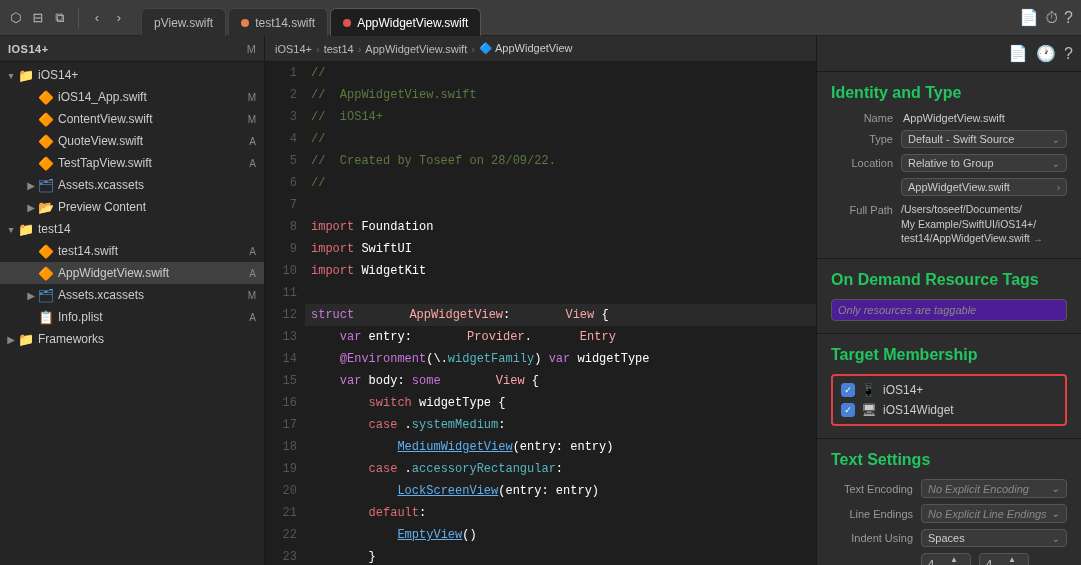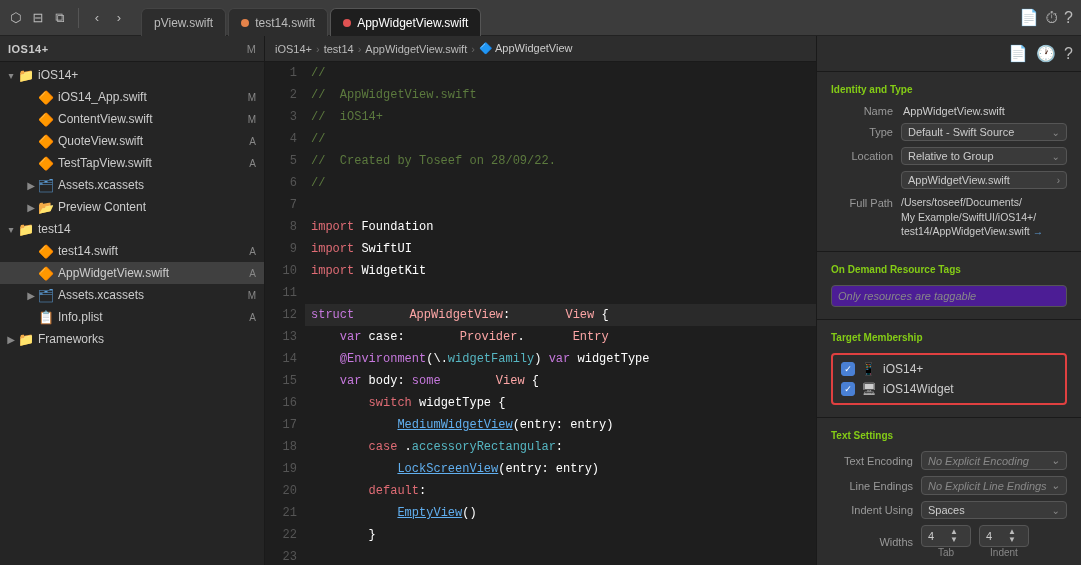--- a/index.html
+++ b/index.html
@@ -57,21 +57,21 @@
     .func { color: #61afef; text-decoration: underline; } 
     .plain { color: #ffffff; }
     .purple { color: #c678dd; }
     .cyan { color: #56b6c2; }
 
     
     .right-panel { width: 265px; background: #2d2d2d; border-left: 1px solid #1a1a1a; overflow-y: auto; flex-shrink: 0; }
     .right-panel-top-bar { display: flex; align-items: center; justify-content: flex-end; padding: 4px 8px; gap: 8px; height: 36px; background: #2d2d2d; border-bottom: 1px solid #1a1a1a; }
     .right-icon { font-size: 16px; color: #bbb; cursor: pointer; }
     .panel-section { padding: 12px 14px; border-bottom: 1px solid #1a1a1a; }
-    .panel-section-title { font-size: 10px; font-weight: 600; color: #84cc16; margin-bottom: 10px; }
+    .panel-section-title { font-size: 16px; font-weight: 600; color: #22c55e; margin-bottom: 10px; }
     .field-row { display: flex; align-items: center; margin-bottom: 6px; }
     .field-label { width: 70px; text-align: right; color: #999; font-size: 11px; padding-right: 8px; flex-shrink: 0; }
     .field-value { flex: 1; background: #3a3a3a; border: 1px solid #555; border-radius: 4px; padding: 2px 6px; font-size: 11px; color: #ccc; display: flex; align-items: center; justify-content: space-between; }
     .field-value .chevron { color: #888; font-size: 10px; }
     .field-value-plain { flex: 1; font-size: 11px; color: #ccc; padding-left: 2px; }
     .full-path-label { width: 70px; text-align: right; color: #999; font-size: 11px; padding-right: 8px; flex-shrink: 0; align-self: flex-start; padding-top: 2px; }
     .full-path-value { flex: 1; font-size: 10.5px; color: #ccc; line-height: 1.4; }
     .full-path-row { display: flex; align-items: flex-start; }
 
     
@@ -265,24 +265,25 @@
         <div class="code-line"><span class="comment">// &nbsp;iOS14+</span></div>
         <div class="code-line"><span class="comment">//</span></div>
         <div class="code-line"><span class="comment">// &nbsp;Created by Toseef on 28/09/22.</span></div>
         <div class="code-line"><span class="comment">//</span></div>
         <div class="code-line"></div>
         <div class="code-line"><span class="kw">import</span> <span class="plain">Foundation</span></div>
         <div class="code-line"><span class="kw">import</span> <span class="plain">SwiftUI</span></div>
         <div class="code-line"><span class="kw">import</span> <span class="plain">WidgetKit</span></div>
         <div class="code-line"></div>
         <div class="code-line highlighted"><span class="kw2">struct</span> <span class="type">AppWidgetView</span><span class="plain">: </span><span class="type">View</span><span class="plain"> {</span></div>
-        <div class="code-line"><span class="plain">&nbsp;&nbsp;&nbsp;&nbsp;</span><span class="kw2">var</span><span class="plain"> case: </span><span class="type">Provider</span><span class="plain">.</span><span class="type">Entry</span></div>
+        <div class="code-line"><span class="plain">&nbsp;&nbsp;&nbsp;&nbsp;</span><span class="kw2">var</span><span class="plain"> entry: </span><span class="type">Provider</span><span class="plain">.</span><span class="type">Entry</span></div>
         <div class="code-line"><span class="plain">&nbsp;&nbsp;&nbsp;&nbsp;</span><span class="purple">@Environment</span><span class="plain">(\.</span><span class="cyan">widgetFamily</span><span class="plain">) </span><span class="kw2">var</span><span class="plain"> widgetType</span></div>
         <div class="code-line"><span class="plain">&nbsp;&nbsp;&nbsp;&nbsp;</span><span class="kw2">var</span><span class="plain"> body: </span><span class="kw2">some</span><span class="plain"> </span><span class="type">View</span><span class="plain"> {</span></div>
         <div class="code-line"><span class="plain">&nbsp;&nbsp;&nbsp;&nbsp;&nbsp;&nbsp;&nbsp;&nbsp;</span><span class="kw">switch</span><span class="plain"> widgetType {</span></div>
+        <div class="code-line"><span class="plain">&nbsp;&nbsp;&nbsp;&nbsp;&nbsp;&nbsp;&nbsp;&nbsp;</span><span class="kw">case</span><span class="plain"> .</span><span class="cyan">systemMedium</span><span class="plain">:</span></div>
         <div class="code-line"><span class="plain">&nbsp;&nbsp;&nbsp;&nbsp;&nbsp;&nbsp;&nbsp;&nbsp;&nbsp;&nbsp;&nbsp;&nbsp;</span><span class="func">MediumWidgetView</span><span class="plain">(entry: entry)</span></div>
         <div class="code-line"><span class="plain">&nbsp;&nbsp;&nbsp;&nbsp;&nbsp;&nbsp;&nbsp;&nbsp;</span><span class="kw">case</span><span class="plain"> .</span><span class="cyan">accessoryRectangular</span><span class="plain">:</span></div>
         <div class="code-line"><span class="plain">&nbsp;&nbsp;&nbsp;&nbsp;&nbsp;&nbsp;&nbsp;&nbsp;&nbsp;&nbsp;&nbsp;&nbsp;</span><span class="func">LockScreenView</span><span class="plain">(entry: entry)</span></div>
         <div class="code-line"><span class="plain">&nbsp;&nbsp;&nbsp;&nbsp;&nbsp;&nbsp;&nbsp;&nbsp;</span><span class="kw">default</span><span class="plain">:</span></div>
         <div class="code-line"><span class="plain">&nbsp;&nbsp;&nbsp;&nbsp;&nbsp;&nbsp;&nbsp;&nbsp;&nbsp;&nbsp;&nbsp;&nbsp;</span><span class="func">EmptyView</span><span class="plain">()</span></div>
         <div class="code-line"><span class="plain">&nbsp;&nbsp;&nbsp;&nbsp;&nbsp;&nbsp;&nbsp;&nbsp;}</span></div>
 
       </div>
     </div>
   </div>

